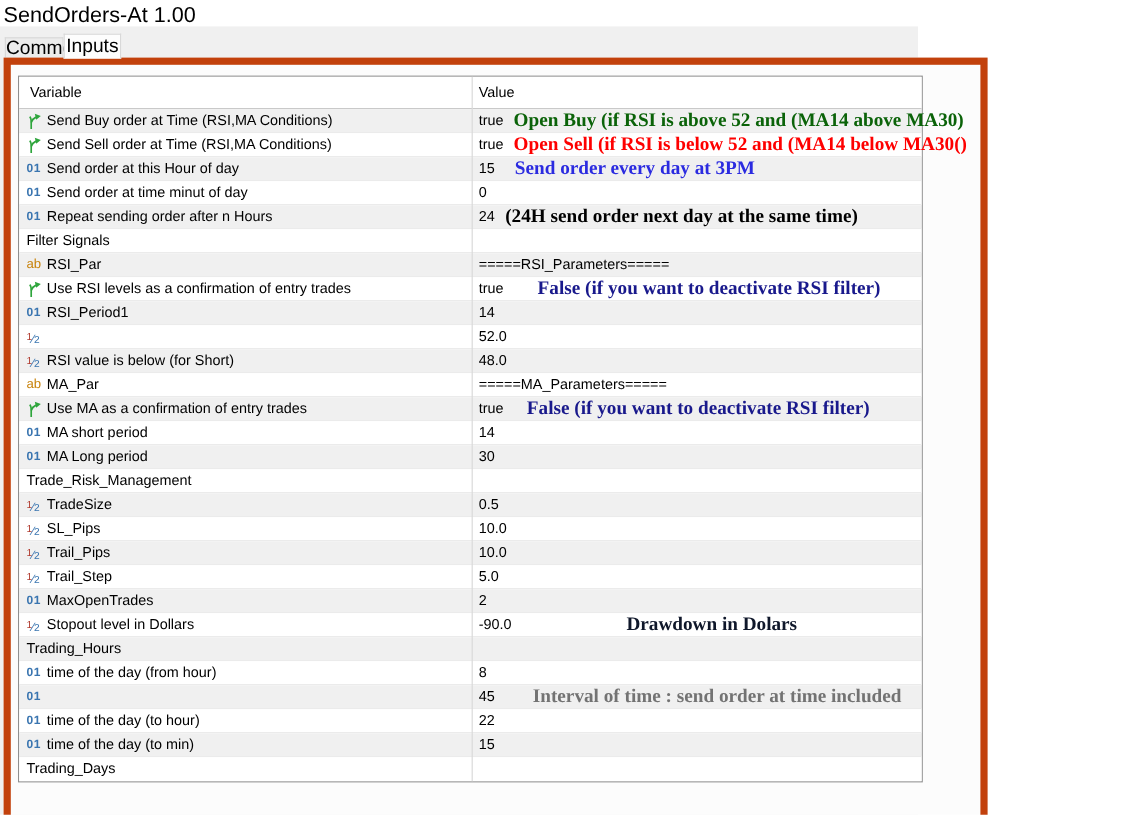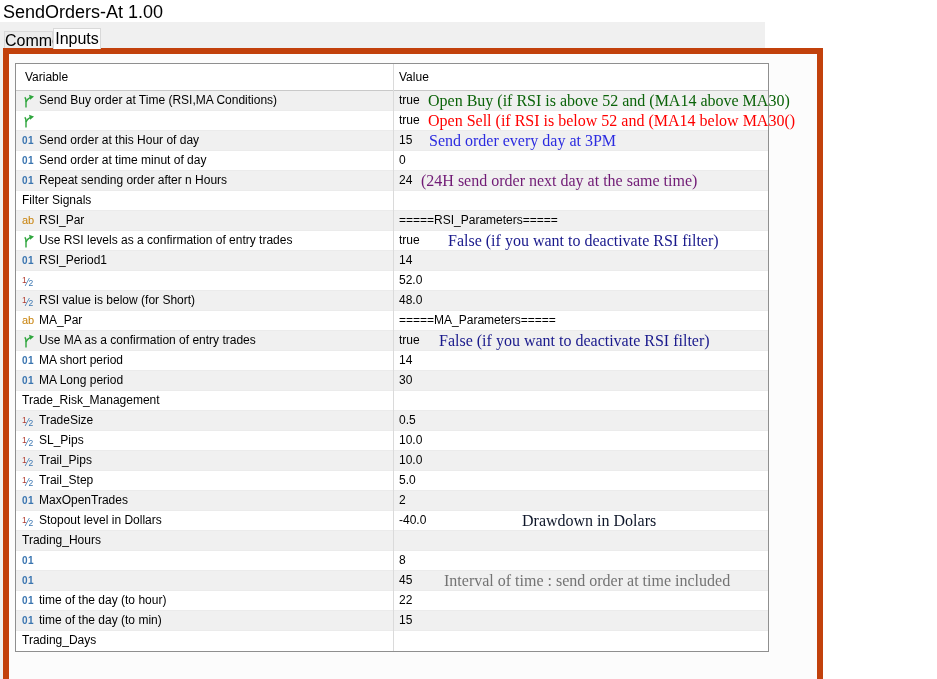--- a/index.html
+++ b/index.html
@@ -38,21 +38,21 @@
   .ic { position:absolute; left:6px; top:0; width:16px; height:20px; }
   .ic-int { color:#3a75b0; font-weight:bold; font-size:10px; letter-spacing:0.5px; line-height:20px; }
   .ic-str { color:#c8820a; font-size:11px; line-height:19px; }
   .ic-dbl { line-height:18px; font-size:11px; }
   .ic-dbl .n { color:#b03a2e; font-size:8.5px; vertical-align:3px; }
   .ic-dbl .s { color:#3a75b0; font-size:10px; }
   .ic-dbl .d { color:#3a75b0; font-size:8.5px; }
   .ic-bool svg { position:absolute; left:0; top:3px; }
   .annotation {
     position:absolute; top:0; height:17px; line-height:19px;
-    font-family:"Liberation Serif","DejaVu Serif",serif; font-weight:normal;
+    font-family:"Liberation Serif","DejaVu Serif",serif; font-weight:bold;
     font-size:16px; white-space:nowrap; z-index:4;
   }
 </style>
 </head>
 <body>
 
 <div class="screen">
   <div class="window-title">SendOrders-At 1.00</div>
 
   <div class="dialog">
@@ -80,39 +80,40 @@
               <span class="annotation" style="color: rgb(11, 99, 9); left: 412px;">Open Buy (if RSI is above 52 and (MA14 above MA30)</span>
             </div>
             <div class="trow">
               <span class="ic ic-bool">
                 <svg width="14" height="14" viewBox="0 0 14 14">
                   <path d="M4 13.5 L4 7 Q4 4.5 2.8 3.2" fill="none" stroke="#2ea53c" stroke-width="1.4"></path>
                   <path d="M4 8 Q5 5 8 3.6" fill="none" stroke="#2ea53c" stroke-width="1.4"></path>
                   <path d="M7 0.8 L12 2.6 L8.2 5.8 Z" fill="#2ea53c"></path>
                 </svg>
               </span>
+              <span class="lbl">Send Sell order at Time (RSI,MA Conditions)</span>
               <span class="val">true</span>
               <span class="annotation" style="color: rgb(254, 0, 0); left: 412px;">Open Sell (if RSI is below 52 and (MA14 below MA30()</span>
             </div>
             <div class="trow odd">
               <span class="ic ic-int">01</span>
               <span class="lbl">Send order at this Hour of day</span>
               <span class="val">15</span>
               <span class="annotation" style="color: rgb(43, 43, 224); left: 413px;">Send order every day at 3PM</span>
             </div>
             <div class="trow">
               <span class="ic ic-int">01</span>
               <span class="lbl">Send order at time minut of day</span>
               <span class="val">0</span>
             </div>
             <div class="trow odd">
               <span class="ic ic-int">01</span>
               <span class="lbl">Repeat sending order after n Hours</span>
               <span class="val">24</span>
-              <span class="annotation" style="color: #701a75; left: 405px;">(24H send order next day at the same time)</span>
+              <span class="annotation" style="color: #000000; left: 405px;">(24H send order next day at the same time)</span>
             </div>
             <div class="trow">
               <span class="lbl section">Filter Signals</span>
             </div>
             <div class="trow odd">
               <span class="ic ic-str">ab</span>
               <span class="lbl">RSI_Par</span>
               <span class="val">=====RSI_Parameters=====</span>
             </div>
             <div class="trow">
@@ -192,28 +193,29 @@
               <span class="val">5.0</span>
             </div>
             <div class="trow odd">
               <span class="ic ic-int">01</span>
               <span class="lbl">MaxOpenTrades</span>
               <span class="val">2</span>
             </div>
             <div class="trow">
               <span class="ic ic-dbl"><span class="n">1</span><span class="s">⁄</span><span class="d">2</span></span>
               <span class="lbl">Stopout level in Dollars</span>
-              <span class="val">-40.0</span>
+              <span class="val">-90.0</span>
               <span class="annotation" style="color: #0f172a; left: 464px; margin-left: 42px;">Drawdown in Dolars</span>
             </div>
             <div class="trow odd">
               <span class="lbl section">Trading_Hours</span>
             </div>
             <div class="trow">
               <span class="ic ic-int">01</span>
+              <span class="lbl">time of the day (from hour)</span>
               <span class="val">8</span>
             </div>
             <div class="trow odd">
               <span class="ic ic-int">01</span>
               <span class="val">45</span>
               <span class="annotation" style="color: #737373; left: 428px;">Interval of time : send order at time included</span>
             </div>
             <div class="trow">
               <span class="ic ic-int">01</span>
               <span class="lbl">time of the day (to hour)</span>

